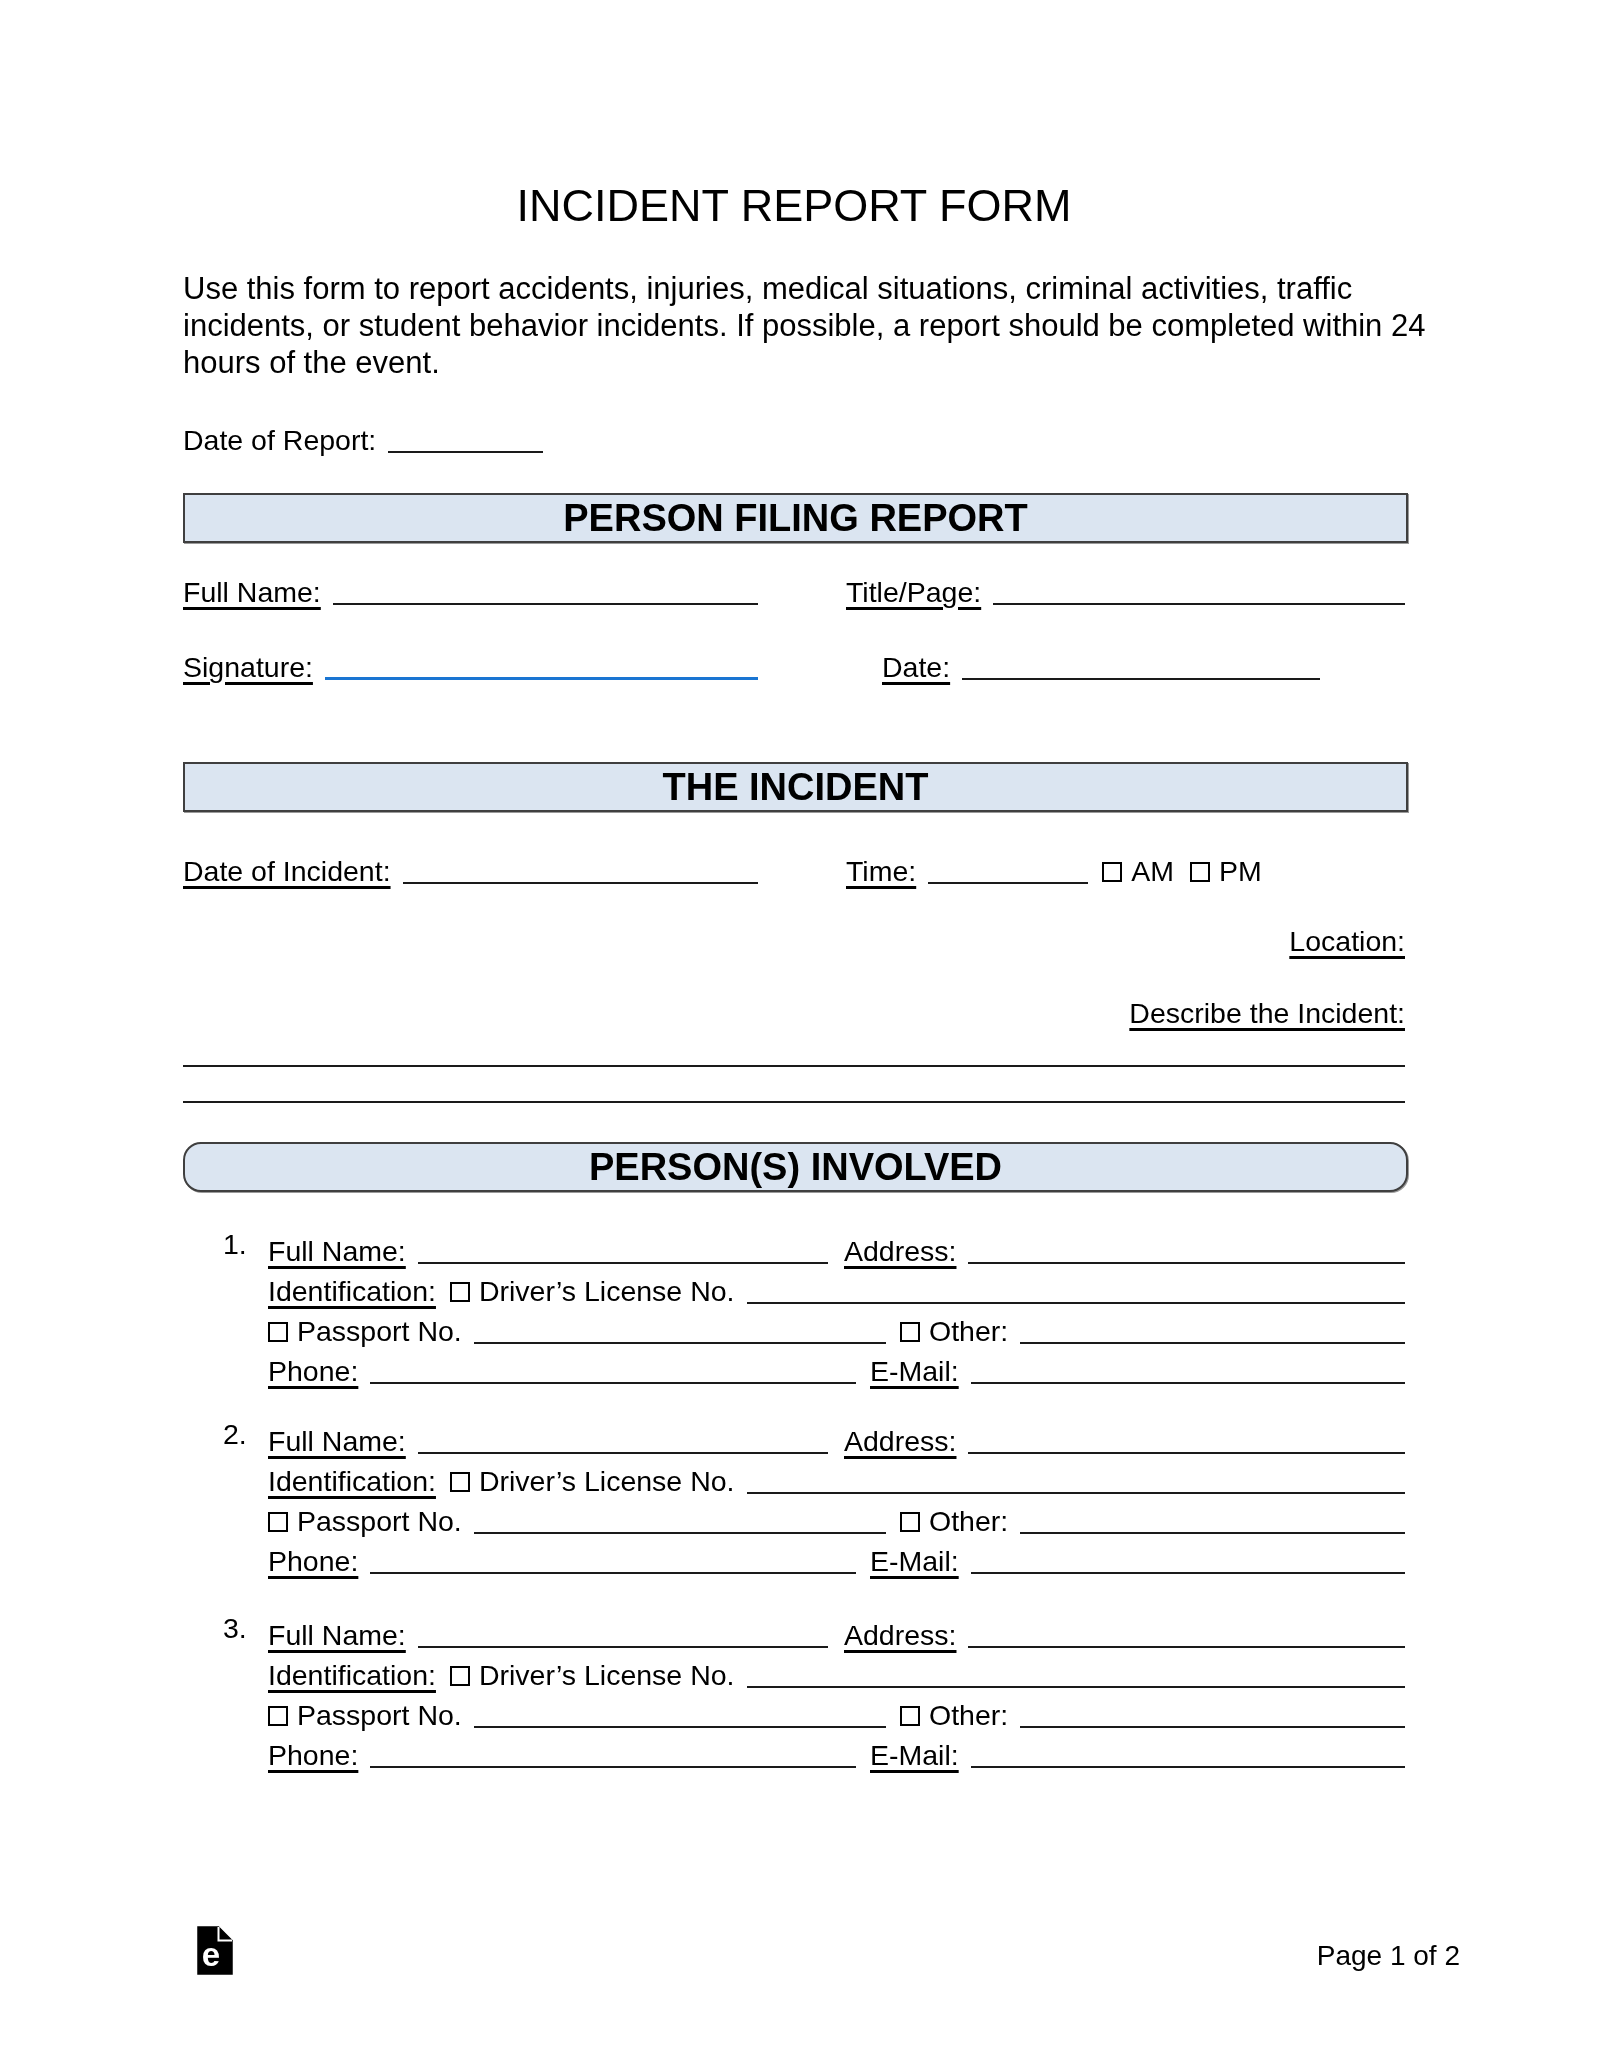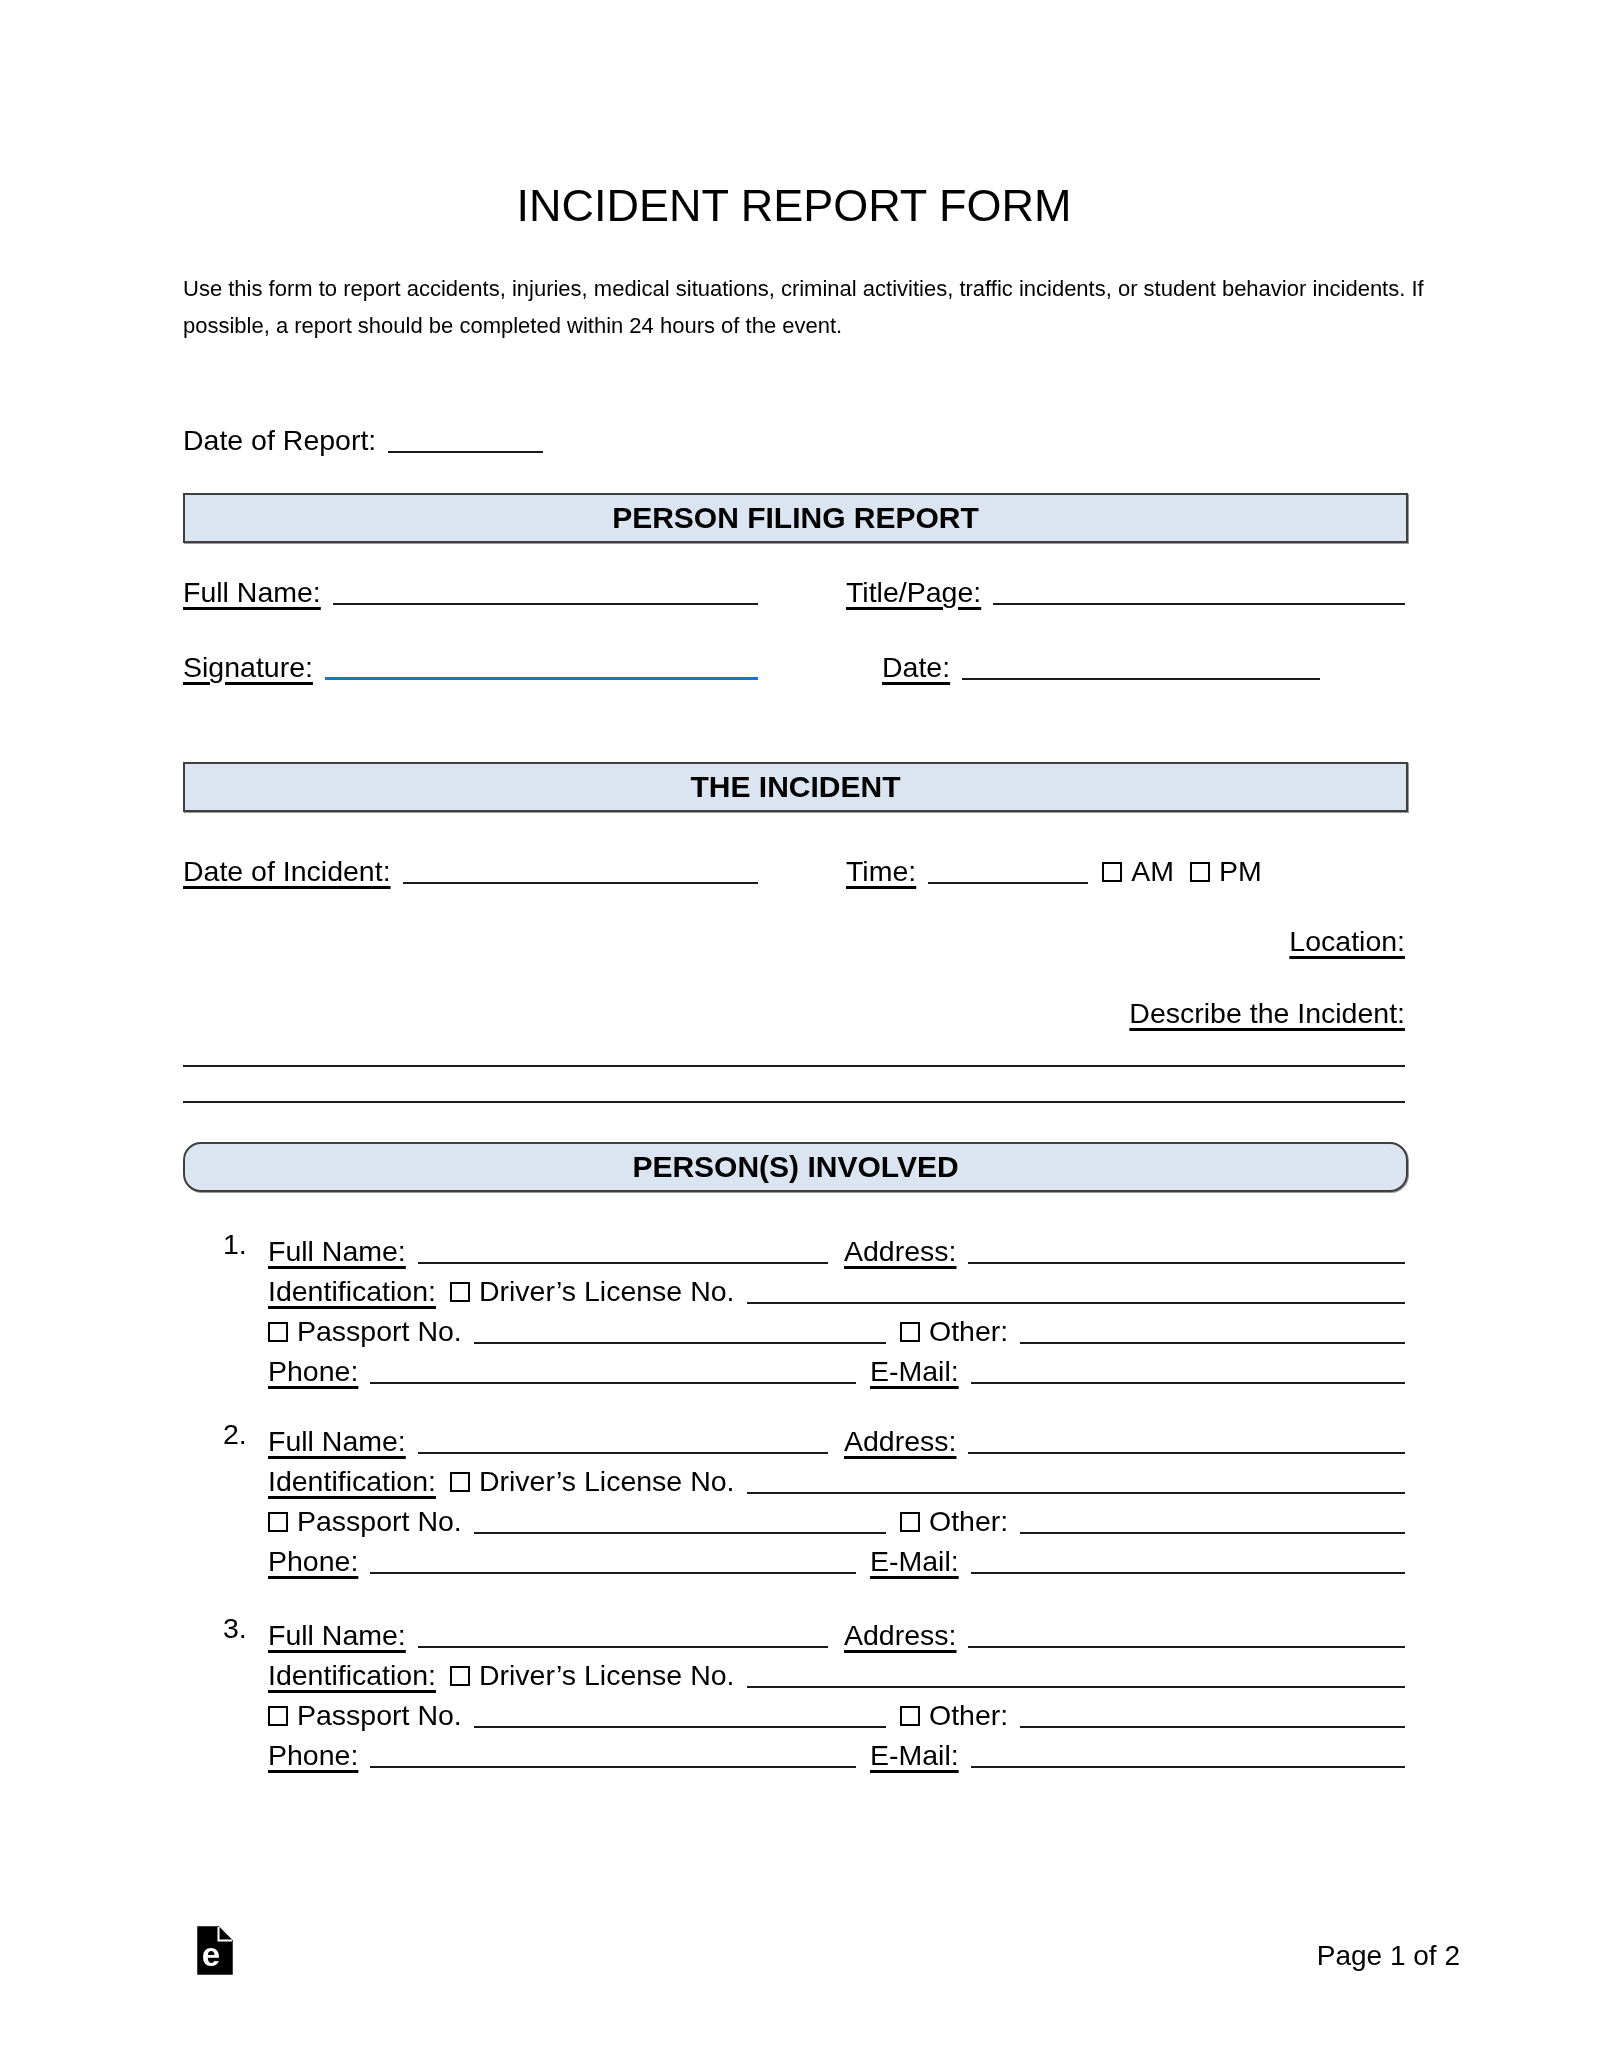--- a/index.html
+++ b/index.html
@@ -14,31 +14,31 @@
     position:relative; width:1600px; height:2070px; background:#fff;
     font-family:"Liberation Sans","DejaVu Sans",sans-serif; color:#000;
     overflow:hidden;
   }
   .doc-title {
     position:absolute; top:180px; left:183px; width:1222px;
     text-align:center; font-size:45px; font-weight:normal;
   }
   .intro {
     position:absolute; top:270px; left:183px; width:1250px;
-    font-size:22px; line-height:37px;
+    font-size:31px; line-height:37px;
   }
   .date-report-row {
     position:absolute; top:424px; left:183px; width:1222px;
     display:flex; align-items:flex-end; font-size:28.5px;
   }
   .section-box {
     position:absolute; left:183px; width:1225px; height:50px;
     background:var(--section-bg); border:2px solid var(--section-border);
     display:flex; align-items:center; justify-content:center;
-    font-size:30px; font-weight:bold;
+    font-size:38px; font-weight:bold;
     box-shadow:1px 1px 0 #9a9a9a;
   }
   .row {
     position:absolute; left:183px; width:1222px;
     display:flex; font-size:28.5px;
   }
   .col-left  { width:575px; margin-right:88px; display:flex; align-items:flex-end; }
   .col-right { flex:1; display:flex; align-items:flex-end; }
   .single    { display:flex; align-items:flex-end;flex-direction:column; }
   .lbl {

